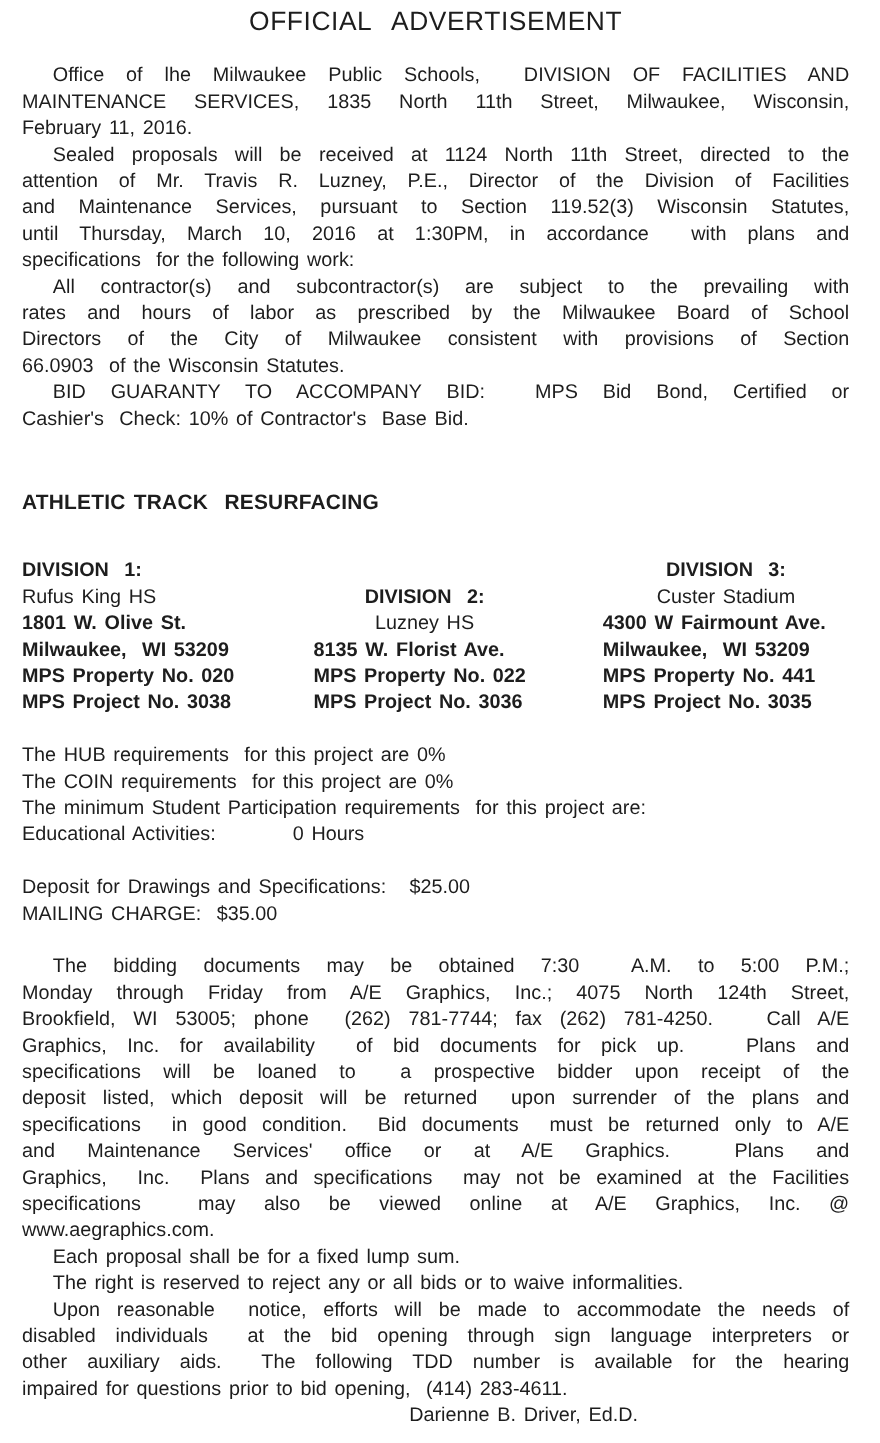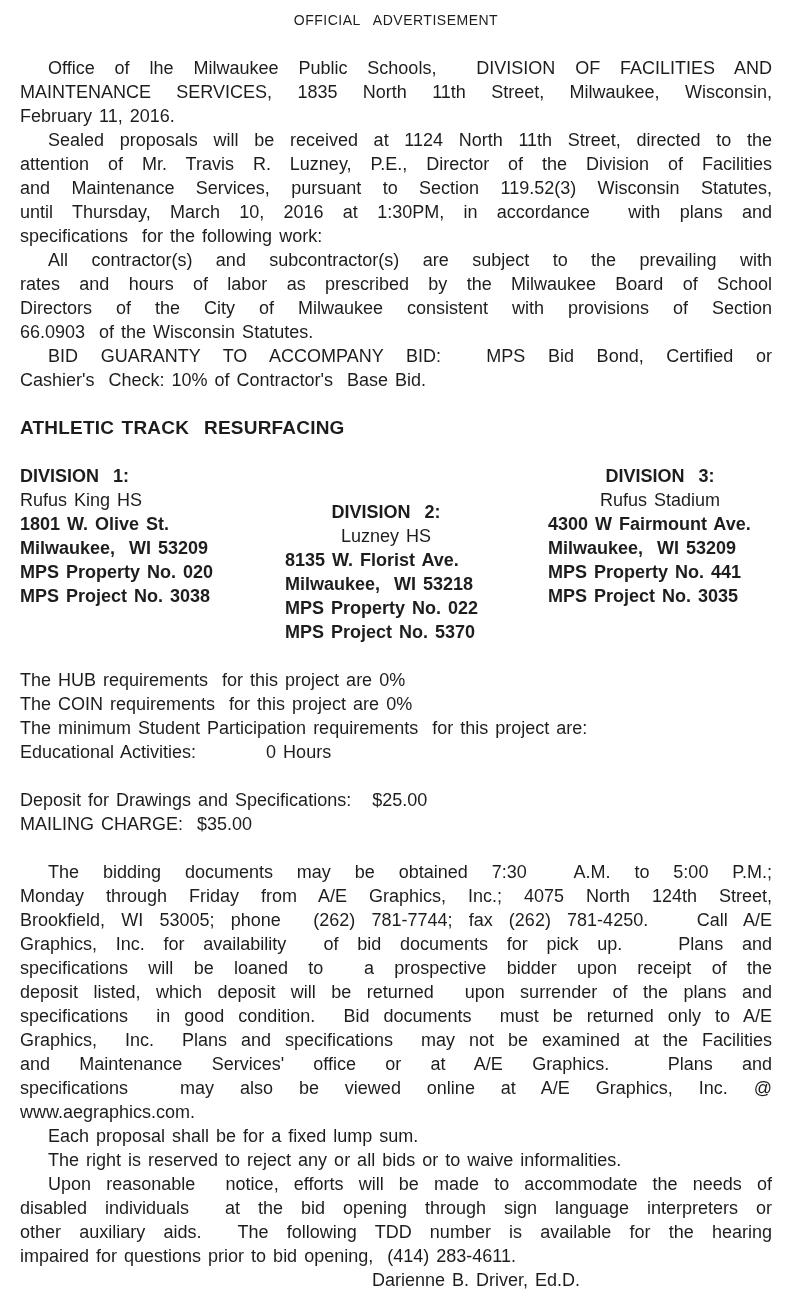--- a/index.html
+++ b/index.html
@@ -10,35 +10,36 @@
     color: #1d1d1d;
     font-family: "Liberation Sans", "DejaVu Sans", sans-serif;
     font-size: 18px;
     line-height: 24px;
     word-spacing: 2px;
     -webkit-font-smoothing: antialiased;
   }
   .doc { padding: 8px 28px 8px 20px; }
   .doc-title {
     text-align: center;
-    font-size: 14px;
+    font-size: 24px;
     letter-spacing: 0.5px;
     line-height: 24px;
   }
   .paragraph { }
   .tline { text-align: left; }
   .jline { text-align: justify; text-align-last: justify; }
   .indent { text-indent: 28px; }
   .section-heading {
     font-weight: bold;
     font-size: 19px;
     letter-spacing: 0.2px;
     line-height: 24px;
+    margin-top: 30px;
   }
-  .divisions { display: flex; }
+  .divisions { display: flex; align-items: flex-end; }
   .division { line-height: 24px; }
   .division .dhead { font-weight: bold; }
   .d1 { width: 250px; }
   .d2 { width: 202px; margin-left: 15px; margin-top: 36px; }
   .d3 { width: 224px; margin-left: auto; }
   .d2 .dhead, .d2 .dname, .d3 .dhead, .d3 .dname { text-align: center; }
   .d1 .dhead, .d1 .dname { text-align: left; }
   .dline { text-align: left; font-weight: bold; }
   .sig { padding-left: 352px; }
   .docid { text-align: right; padding-right: 24px; margin-top: 42px; }
@@ -81,27 +82,26 @@
         <div class="dname">Rufus King HS</div>
         <div class="dline">1801 W. Olive St.</div>
         <div class="dline">Milwaukee,&nbsp; WI 53209</div>
         <div class="dline">MPS Property No. 020</div>
         <div class="dline">MPS Project No. 3038</div>
       </div>
       <div class="division d2">
         <div class="dhead">DIVISION&nbsp; 2:</div>
         <div class="dname">Luzney HS</div>
         <div class="dline">8135 W. Florist Ave.</div>
-        <div class="dline">Milwaukee,&nbsp; WI 53218</div>
         <div class="dline">MPS Property No. 022</div>
-        <div class="dline">MPS Project No. 5370</div>
+        <div class="dline">MPS Project No. 3036</div>
       </div>
       <div class="division d3">
         <div class="dhead">DIVISION&nbsp; 3:</div>
-        <div class="dname">Rufus Stadium</div>
+        <div class="dname">Custer Stadium</div>
         <div class="dline">4300 W Fairmount Ave.</div>
         <div class="dline">Milwaukee,&nbsp; WI 53209</div>
         <div class="dline">MPS Property No. 441</div>
         <div class="dline">MPS Project No. 3035</div>
       </div>
     </div>
     <div class="spacer" style="height: 24px;"></div>
     <div class="paragraph">
       <div class="tline">The HUB requirements&nbsp; for this project are 0%</div>
       <div class="tline">The COIN requirements&nbsp; for this project are 0%</div>
@@ -115,22 +115,22 @@
     </div>
     <div class="spacer" style="height: 24px;"></div>
     <div class="paragraph">
       <div class="tline jline indent">The bidding documents may be obtained 7:30&nbsp; A.M. to 5:00 P.M.;</div>
       <div class="tline jline">Monday through Friday from A/E Graphics, Inc.; 4075 North 124th Street,</div>
       <div class="tline jline">Brookfield, WI 53005; phone&nbsp; (262) 781-7744; fax (262) 781-4250.&nbsp;&nbsp; Call A/E</div>
       <div class="tline jline">Graphics, Inc. for availability&nbsp; of bid documents for pick up.&nbsp;&nbsp; Plans and</div>
       <div class="tline jline">specifications will be loaned to&nbsp; a prospective bidder upon receipt of the</div>
       <div class="tline jline">deposit listed, which deposit will be returned&nbsp; upon surrender of the plans and</div>
       <div class="tline jline">specifications&nbsp; in good condition.&nbsp; Bid documents&nbsp; must be returned only to A/E</div>
+      <div class="tline jline">and Maintenance Services' office or at A/E Graphics.&nbsp; Plans and</div>
       <div class="tline jline">Graphics,&nbsp; Inc.&nbsp; Plans and specifications&nbsp; may not be examined at the Facilities</div>
-      <div class="tline jline">and Maintenance Services' office or at A/E Graphics.&nbsp; Plans and</div>
       <div class="tline jline">specifications&nbsp; may also be viewed online at A/E Graphics, Inc. @</div>
       <div class="tline">www.aegraphics.com.</div>
     </div>
     <div class="paragraph">
       <div class="tline indent">Each proposal shall be for a fixed lump sum.</div>
     </div>
     <div class="paragraph">
       <div class="tline indent">The right is reserved to reject any or all bids or to waive informalities.</div>
     </div>
     <div class="paragraph">

